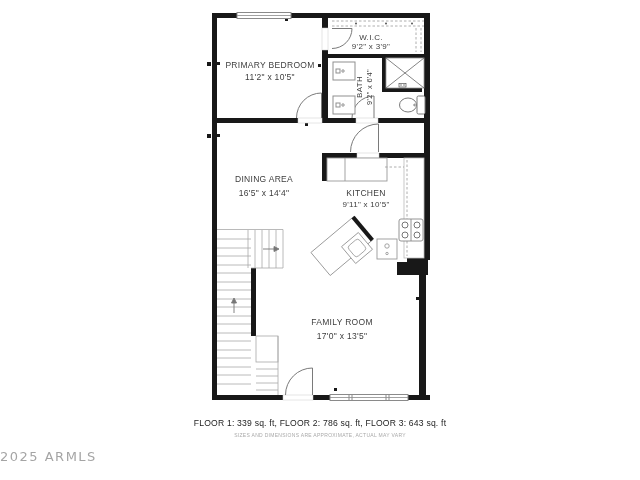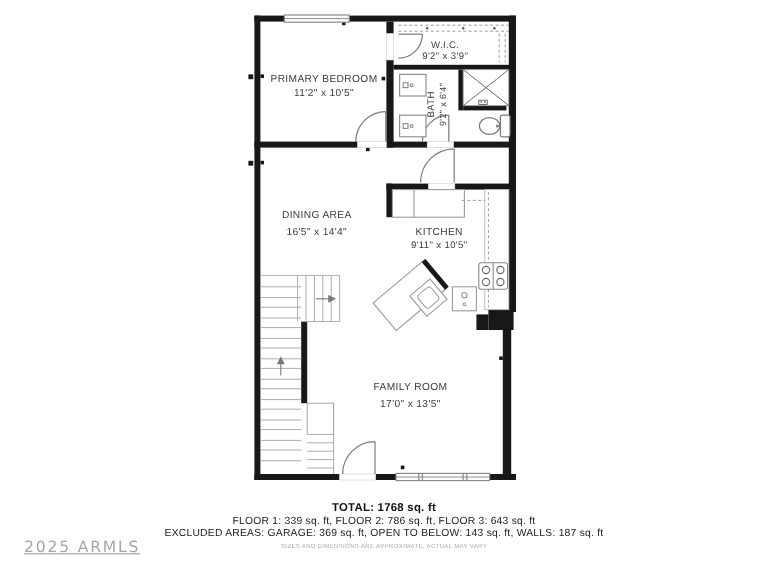--- a/index.html
+++ b/index.html
@@ -9,22 +9,22 @@
   }
   .plan-svg{position:absolute;left:0;top:0;}
   .room-label{fill:#3d3d3d;letter-spacing:.3px;}
   .footer{
     position:absolute;left:0;top:418px;width:640px;text-align:center;color:#1c1c1c;
   }
   .footer .total{font-size:9.5px;font-weight:bold;color:#111;letter-spacing:.2px;}
   .footer .floors,.footer .excluded{font-size:8.6px;margin-top:0;letter-spacing:.2px;}
   .footer .disclaimer{font-size:5px;color:#a9a9a9;margin-top:3.5px;letter-spacing:.3px;}
   .watermark{
-    position:absolute;left:20px;top:449px;font-size:13px;color:#9b9b9b;
-    letter-spacing:1.5px;opacity:.9;font-family:"DejaVu Sans",sans-serif;text-decoration:underline;
+    position:absolute;left:0;top:449px;font-size:13px;color:#9b9b9b;
+    letter-spacing:1.5px;opacity:.9;font-family:"DejaVu Sans",sans-serif;
   }
 </style>
 </head>
 <body>
 
 <div class="canvas">
 
   <svg class="plan-svg" width="640" height="480" viewBox="0 0 640 480">
 
     <g fill="#181818">
@@ -246,21 +246,19 @@
 
       <text class="room-label" x="366" y="196" font-size="8.5">KITCHEN</text>
       <text class="room-label" x="366" y="207" font-size="8">9'11" x 10'5"</text>
 
       <text class="room-label" x="342" y="325" font-size="8.5">FAMILY ROOM</text>
       <text class="room-label" x="342" y="339" font-size="8.5">17'0" x 13'5"</text>
     </g>
   </svg>
 
   <div class="footer">
-    <div class="total">TOTAL: 1768 sq. ft</div>
     <div class="floors">FLOOR 1: 339 sq. ft, FLOOR 2: 786 sq. ft, FLOOR 3: 643 sq. ft</div>
-    <div class="excluded">EXCLUDED AREAS: GARAGE: 369 sq. ft, OPEN TO BELOW: 143 sq. ft, WALLS: 187 sq. ft</div>
     <div class="disclaimer">SIZES AND DIMENSIONS ARE APPROXIMATE, ACTUAL MAY VARY</div>
   </div>
 
   <div class="watermark">2025 ARMLS</div>
 
 </div>
 
 </body></html>

